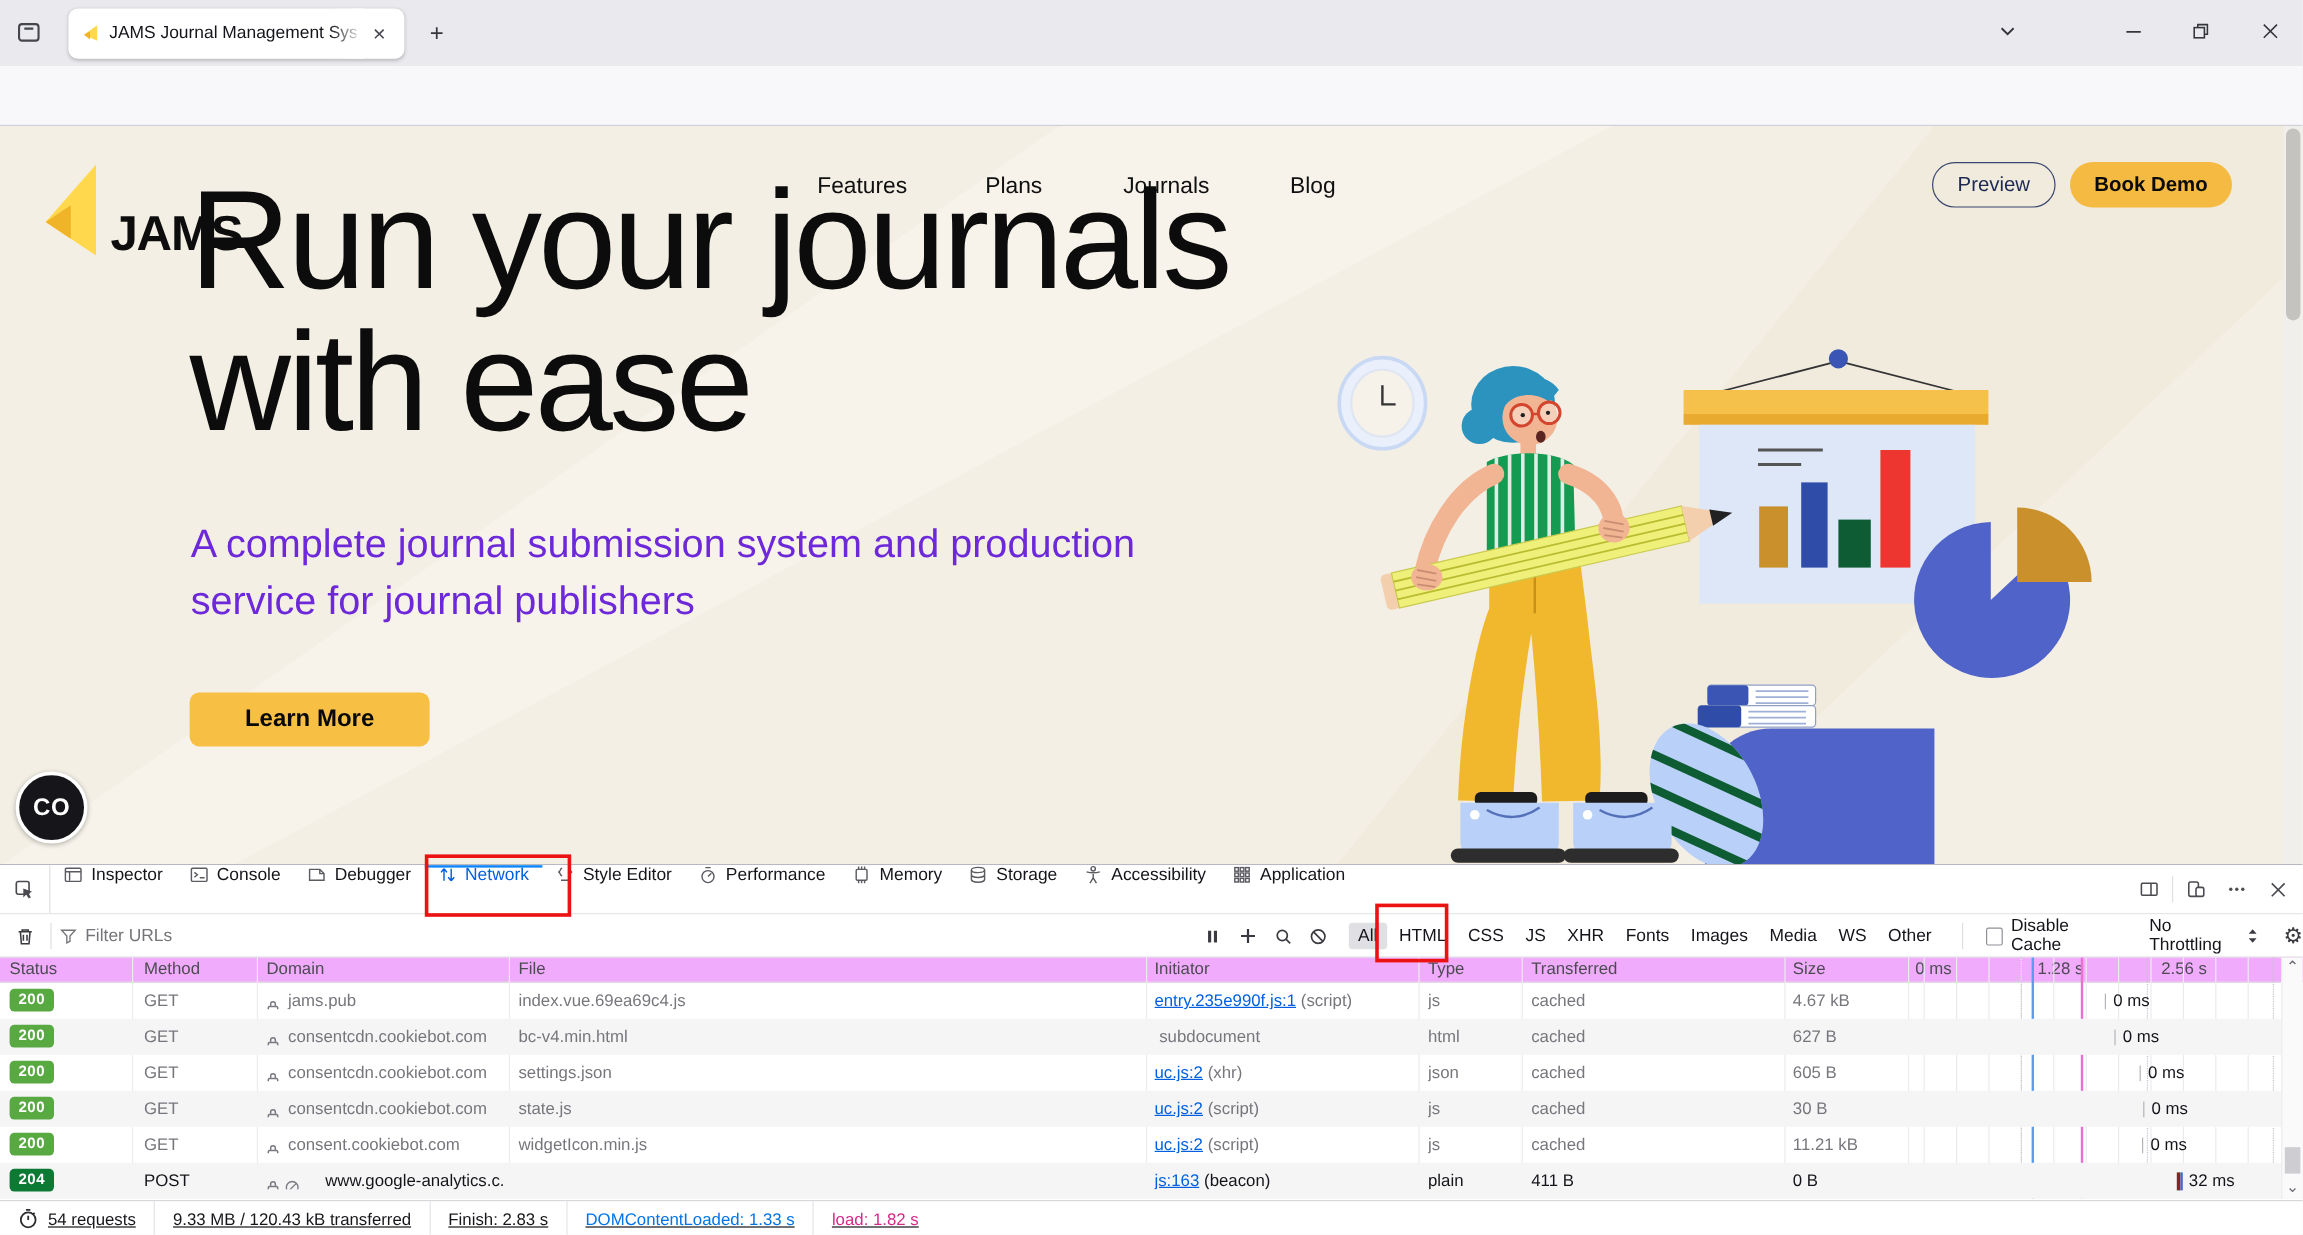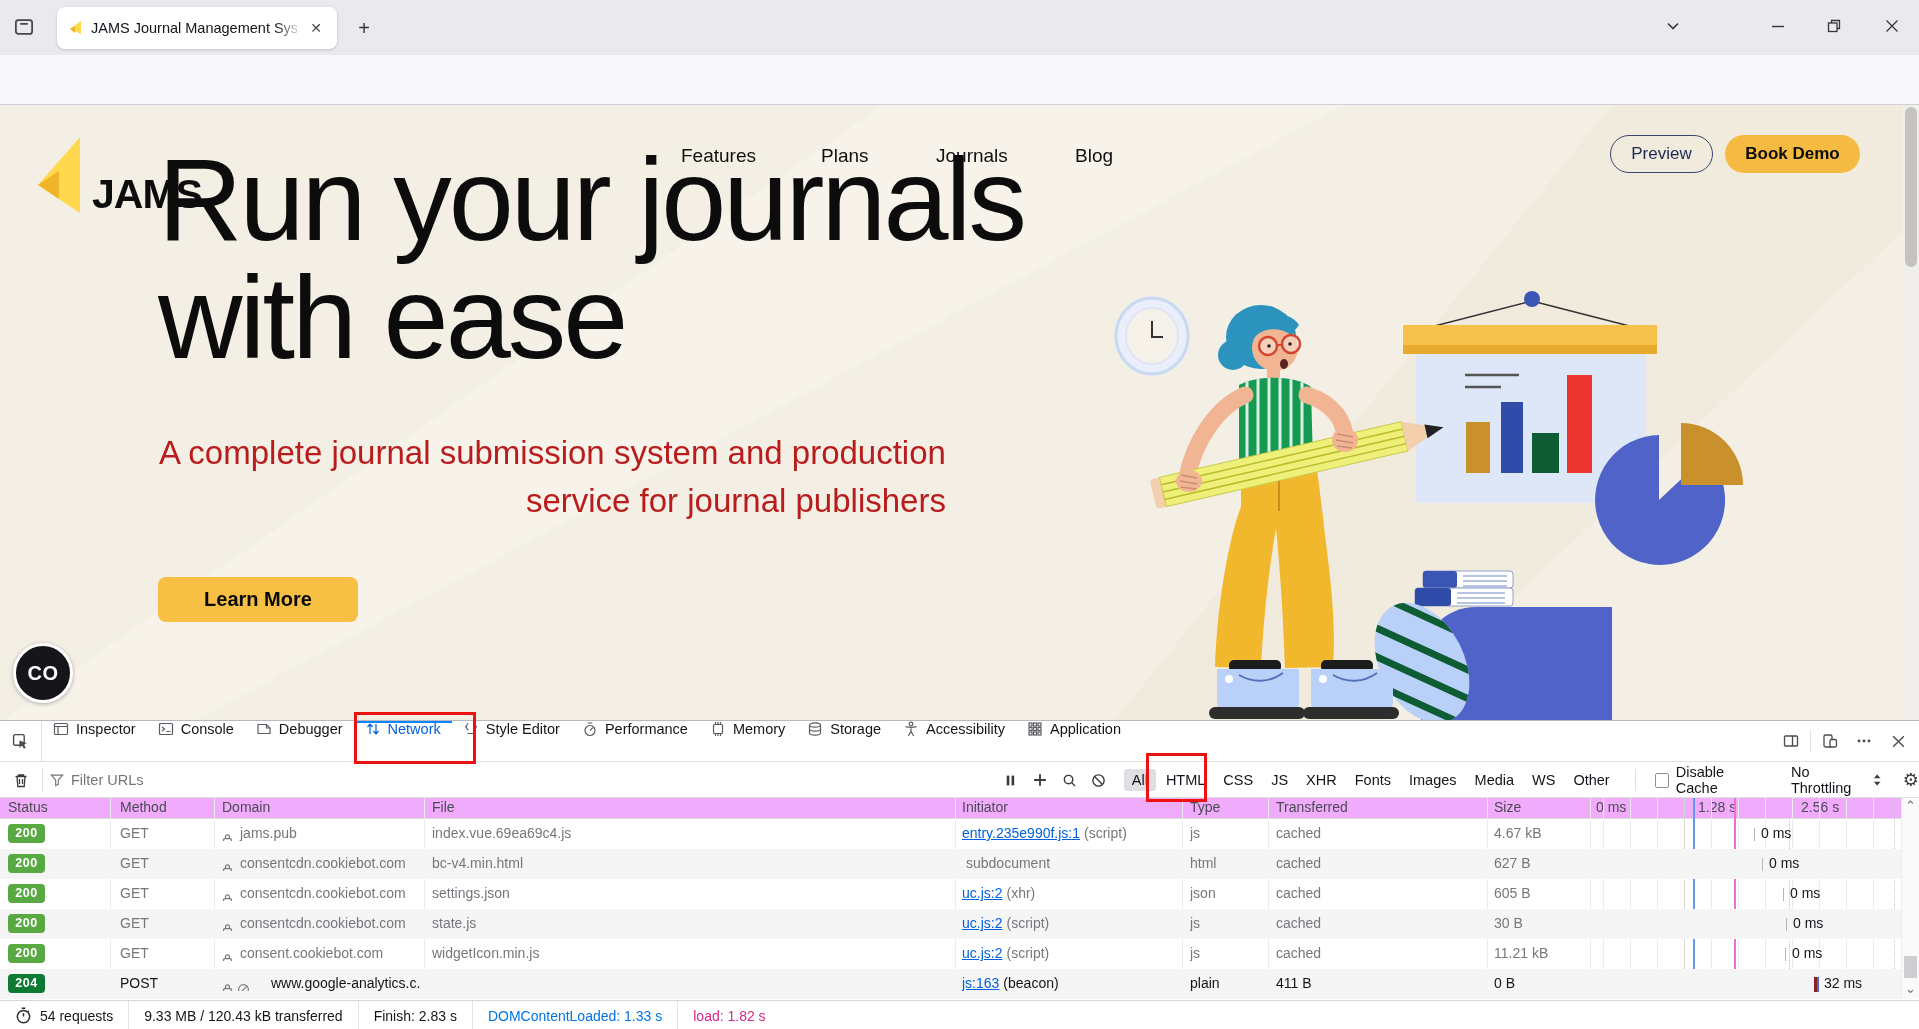--- a/index.html
+++ b/index.html
@@ -25,21 +25,21 @@
   #star{margin-left:auto;font-size:17px;color:#55555e;}
   .chromeicon{top:63px;width:34px;height:34px;display:flex;align-items:center;justify-content:center;color:#45454c;}
 
   
   #page{left:0;top:105px;width:1919px;height:617px;background:#f3efe5;overflow:hidden;}
   .band1{left:0;top:0;width:1919px;height:617px;background:#f7f3ea;clip-path:polygon(0% 100%,46% 0%,70% 0%,10% 100%);}
   .band2{left:0;top:0;width:1919px;height:617px;background:#eee7d8;clip-path:polygon(58% 100%,84% 0%,100% 0%,100% 18%,72% 100%);opacity:.55;}
   #logo{left:38px;top:28px;display:flex;align-items:flex-end;gap:10px;}
   #logo-text{font-size:41px;font-weight:700;letter-spacing:-1px;color:#0d0d0d;line-height:1;}
   #hero-h1{left:158px;top:36px;font-size:117px;line-height:118px;letter-spacing:-3px;color:#0c0c0c;font-weight:500;white-space:pre;}
-  #hero-sub{left:159px;top:324px;font-size:33px;line-height:48px;color:#b91c1c;text-align:right;}
+  #hero-sub{left:159px;top:324px;font-size:33px;line-height:48px;color:#6d28d9;}
   #learn-more{left:158px;top:472px;width:200px;height:45px;background:#f7c044;border:none;border-radius:8px;font-size:20px;font-weight:700;color:#090909;}
   #sitenav{left:681px;top:40px;width:520px;display:flex;}
   #sitenav span{font-size:19px;color:#101010;position:absolute;}
   #btn-preview{left:1610px;top:30px;width:103px;height:38px;border-radius:19px;border:1px solid #39466e;background:transparent;color:#1e2a52;font-size:17px;}
   #btn-bookdemo{left:1725px;top:30px;width:135px;height:38px;border-radius:19px;border:none;background:#f5ba41;color:#0b0b0b;font-size:17px;font-weight:700;}
   #cookie-bubble{left:13px;top:538px;width:60px;height:60px;border-radius:50%;background:#15151a;border:3px solid #fff;box-shadow:0 1px 4px rgba(0,0,0,.3);color:#fff;font-weight:700;font-size:20px;display:flex;align-items:center;justify-content:center;letter-spacing:.5px;}
   #pagescroll{left:1903px;top:0;width:16px;height:617px;background:#f0efec;}
   #pagescroll .thumb{left:2px;top:2px;width:12px;height:160px;border-radius:6px;background:#c4c3c0;}
 
   
@@ -86,21 +86,21 @@
   .lockico{position:absolute;top:8px;color:#7a7a82;}
   .tick{position:absolute;top:9px;width:1px;height:13px;background:#b4b4ba;}
   .wbar{position:absolute;top:8px;width:3px;height:15px;background:#8b2220;}
   .wbar::after{content:"";position:absolute;left:3px;top:0;width:2px;height:15px;background:#4a69c9;}
   .wlabel{position:absolute;top:6px;font-size:14px;}
   #dtscroll{left:1901px;top:0;width:18px;height:201px;background:#fafafa;border-left:1px solid #ececef;z-index:3;}
   #dtscroll .thumb{left:2px;top:158px;width:13px;height:22px;background:#cdcdd2;}
   #dtscroll .arr{position:absolute;left:3px;color:#6a6a72;font-size:13px;}
 
   #dt-status{left:0;top:279px;width:1919px;height:30px;background:#fff;border-top:1px solid #d7d7db;display:flex;align-items:center;font-size:14px;color:#17171b;}
-  .st-item{display:flex;align-items:center;gap:8px;padding:0 15px;height:30px;border-right:1px solid #e4e4e8;white-space:nowrap;}
+  .st-item{display:flex;align-items:center;gap:8px;padding:0 15px;height:30px;border-right:1px solid #e4e4e8;white-space:nowrap;text-decoration:underline;}
   .st-item:last-child{border-right:none;}
 
   .redbox{border:3px solid #ec1212;z-index:40;pointer-events:none;}
 </style>
 </head>
 <body>
 
 <div id="stage">
 
   <div id="tabstrip" class="abs">

